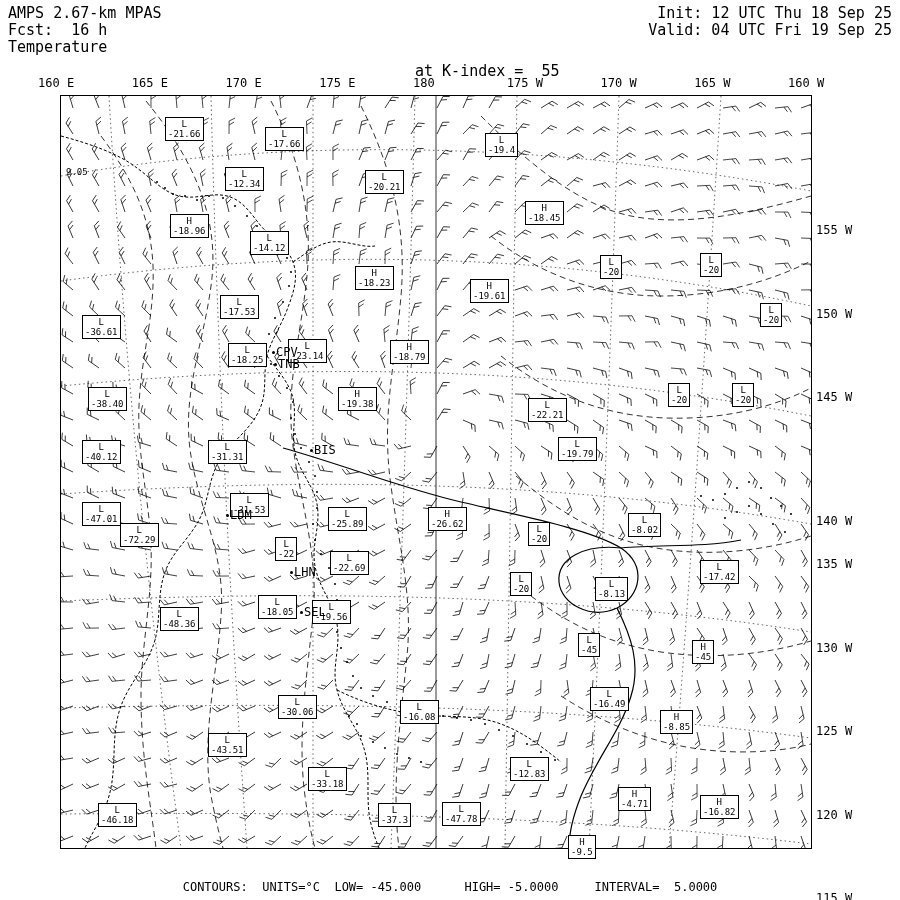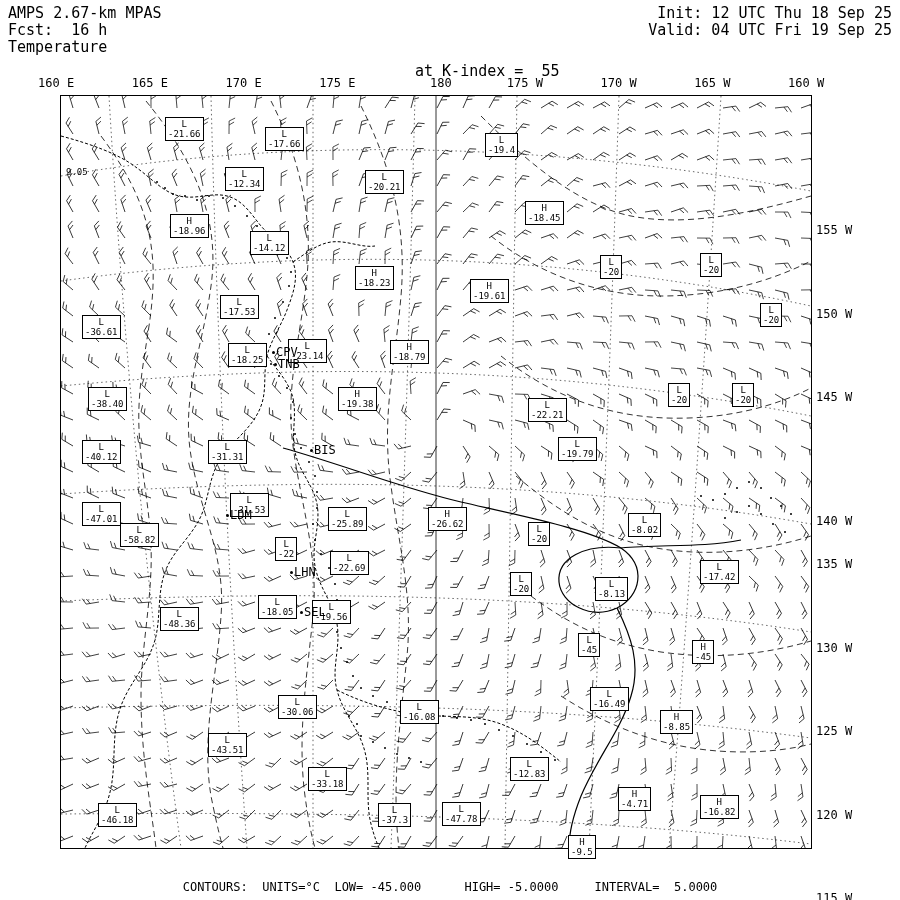--- a/index.html
+++ b/index.html
@@ -33,21 +33,21 @@
 <div class="hdr" id="hdr-left-3">Temperature</div>
 <div class="hdr" id="hdr-right-1">Init: 12 UTC Thu 18 Sep 25</div>
 <div class="hdr" id="hdr-right-2">Valid: 04 UTC Fri 19 Sep 25</div>
 <div class="hdr" id="hdr-center">at K-index =  55</div>
 
 <div id="axis-top">
     <div class="axlabel top-ax" style="left: 38px;">160 E</div>
     <div class="axlabel top-ax" style="left: 131.75px;">165 E</div>
     <div class="axlabel top-ax" style="left: 225.5px;">170 E</div>
     <div class="axlabel top-ax" style="left: 319.25px;">175 E</div>
-    <div class="axlabel top-ax" style="left: 430px; text-align: center;">180</div>
+    <div class="axlabel top-ax" style="left: 413px; text-align: center;">180</div>
     <div class="axlabel top-ax" style="left: 506.75px;">175 W</div>
     <div class="axlabel top-ax" style="left: 600.5px;">170 W</div>
     <div class="axlabel top-ax" style="left: 694.25px;">165 W</div>
     <div class="axlabel top-ax" style="left: 788px;">160 W</div>
   </div>
 <div id="axis-right">
     <div class="axlabel right-ax" style="top: 223px;">155 W</div>
     <div class="axlabel right-ax" style="top: 306.5px;">150 W</div>
     <div class="axlabel right-ax" style="top: 390px;">145 W</div>
     <div class="axlabel right-ax" style="top: 473.5px; margin-top: 40px;">140 W</div>
@@ -1065,21 +1065,21 @@
     <div class="lbl" style="left: 732px; top: 383px;"><b>L</b><b>-20</b></div>
     <div class="lbl" style="left: 88px; top: 387px;"><b>L</b><b>-38.40</b></div>
     <div class="lbl" style="left: 528px; top: 398px;"><b>L</b><b>-22.21</b></div>
     <div class="lbl" style="left: 558px; top: 437px;"><b>L</b><b>-19.79</b></div>
     <div class="lbl" style="left: 82px; top: 440px;"><b>L</b><b>-40.12</b></div>
     <div class="lbl" style="left: 208px; top: 440px;"><b>L</b><b>-31.31</b></div>
     <div class="lbl" style="left: 230px; top: 493px;"><b>L</b><b>-31.53</b></div>
     <div class="lbl" style="left: 328px; top: 507px;"><b>L</b><b>-25.89</b></div>
     <div class="lbl" style="left: 428px; top: 507px;"><b>H</b><b>-26.62</b></div>
     <div class="lbl" style="left: 82px; top: 502px;"><b>L</b><b>-47.01</b></div>
-    <div class="lbl" style="left: 120px; top: 523px;"><b>L</b><b>-58.82</b></div>
+    <div class="lbl" style="left: 120px; top: 523px;"><b>L</b><b>-72.29</b></div>
     <div class="lbl" style="left: 275px; top: 537px;"><b>L</b><b>-22</b></div>
     <div class="lbl" style="left: 330px; top: 551px;"><b>L</b><b>-22.69</b></div>
     <div class="lbl" style="left: 528px; top: 522px;"><b>L</b><b>-20</b></div>
     <div class="lbl" style="left: 510px; top: 572px;"><b>L</b><b>-20</b></div>
     <div class="lbl" style="left: 628px; top: 513px;"><b>L</b><b>-8.02</b></div>
     <div class="lbl" style="left: 700px; top: 560px;"><b>L</b><b>-17.42</b></div>
     <div class="lbl" style="left: 258px; top: 595px;"><b>L</b><b>-18.05</b></div>
     <div class="lbl" style="left: 312px; top: 600px;"><b>L</b><b>-19.56</b></div>
     <div class="lbl" style="left: 595px; top: 577px;"><b>L</b><b>-8.13</b></div>
     <div class="lbl" style="left: 160px; top: 607px;"><b>L</b><b>-48.36</b></div>

